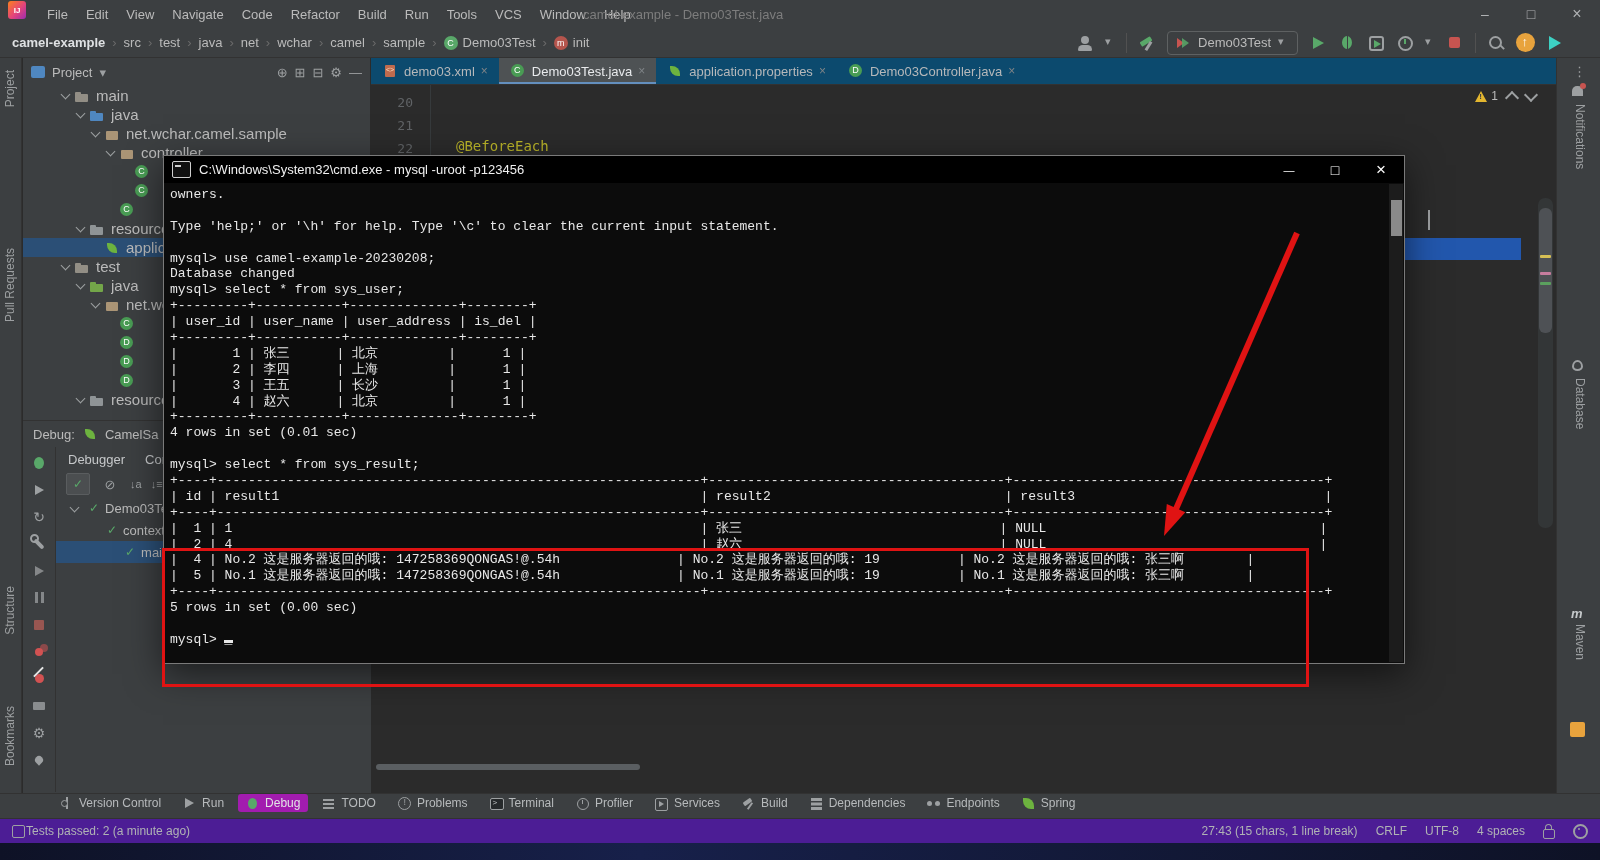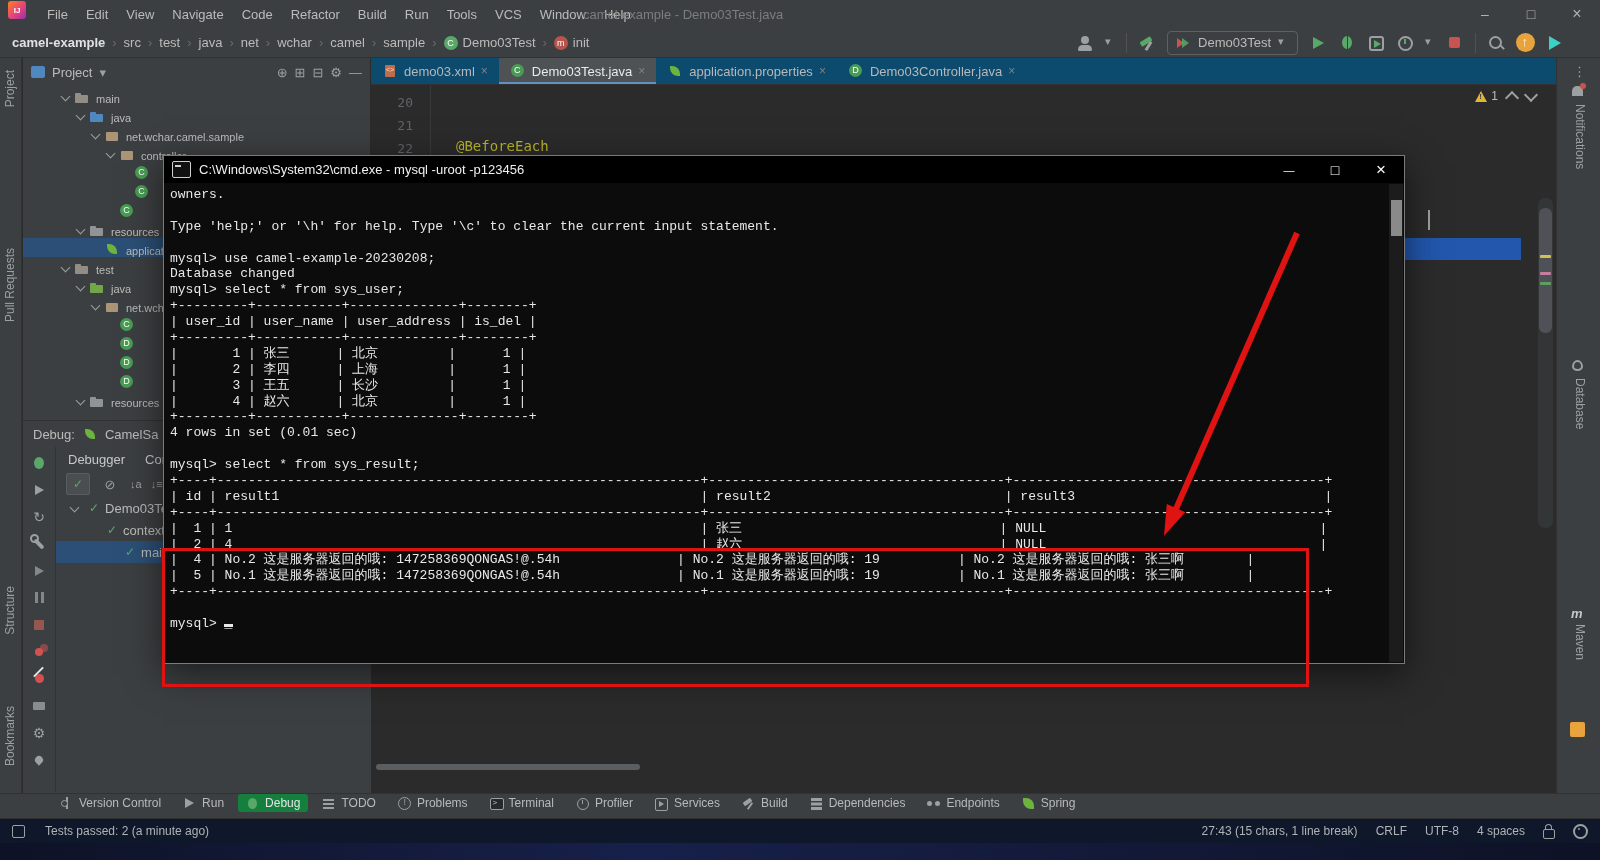--- a/index.html
+++ b/index.html
@@ -66,21 +66,21 @@
   .db-ic{position:absolute;left:15px;top:302px;width:11px;height:11px;border:2px solid #9da0a2;border-radius:50% 50% 50% 50%/60% 60% 40% 40%;box-sizing:border-box}
   .mvn-ic{position:absolute;left:14px;top:548px;color:#c5c8ca;font-size:13px;font-weight:bold;font-style:italic}
   .orange-ic{position:absolute;left:13px;top:664px;width:15px;height:15px;background:#e8a33d;border-radius:2px}
 
   
   #project{position:absolute;left:23px;top:58px;width:347px;height:362px;background:#3c3f41;overflow:hidden}
   .phead{height:28px;display:flex;align-items:center;padding:0 8px;color:#bbb;font-size:13px;gap:7px}
   .phead .grow{flex:1}
   .ph-g{color:#9da0a2;font-size:13px}
   .pt-ic{width:14px;height:12px;background:#4f87c0;border-radius:2px;position:relative}
-  .trow{height:19px;display:flex;align-items:flex-end;font-size:11px;color:#bbbbbb;white-space:nowrap;overflow:hidden}
+  .trow{height:19px;display:flex;align-items:center;font-size:15px;color:#bbbbbb;white-space:nowrap;overflow:hidden}
   .trow.selected{background:#2b4f76}
   .trow[data-depth="2"]{padding-left:36px}.trow[data-depth="3"]{padding-left:51px}
   .trow[data-depth="4"]{padding-left:66px}.trow[data-depth="5"]{padding-left:81px}
   .trow[data-depth="6"]{padding-left:96px}
   .chev{width:15px;height:15px;position:relative;flex:0 0 15px}
   .chev.open::before{content:'';position:absolute;left:3px;top:3px;width:6px;height:6px;
        border-right:1.6px solid #9da0a2;border-bottom:1.6px solid #9da0a2;transform:rotate(45deg)}
   .ic{width:16px;height:16px;position:relative;flex:0 0 16px;margin-right:6px}
   .ic[class*="folder"]::before{content:'';position:absolute;left:1px;top:6px;width:13px;height:8px;background:var(--fc,#928e85);border-radius:1px}
   .ic[class*="folder"]::after{content:'';position:absolute;left:1px;top:4px;width:6px;height:3px;background:var(--fc,#928e85);border-radius:1px 1px 0 0}
@@ -187,44 +187,44 @@
   
   #redrect{position:absolute;left:162px;top:548px;width:1147px;height:139px;border:3px solid #e01313;
            box-sizing:border-box;z-index:99;pointer-events:none}
   #arrowsvg{position:absolute;left:0;top:0;z-index:100;pointer-events:none}
 
   
   #bottombar{position:absolute;left:0;top:793px;width:1600px;height:25px;background:#3c3f41;
              border-top:1px solid #323232;box-sizing:border-box;display:flex;align-items:flex-start;gap:6px;
              padding-left:52px;font-size:12px;color:#b7babc}
   .bitem{display:flex;align-items:center;gap:6px;padding:2px 8px;border-radius:3px}
-  .bitem.active{background:#15803d;color:#e2e4e6}
+  .bitem.active{background:#a21caf;color:#e2e4e6}
   .bic{width:13px;height:13px;position:relative;display:inline-block}
   .b-branch::before{content:'';position:absolute;left:6px;top:0;width:2px;height:12px;background:#9da0a2}
   .b-branch::after{content:'';position:absolute;left:1px;top:3px;width:5px;height:5px;border:1.5px solid #9da0a2;border-radius:50%;background:#3c3f41}
   .b-run::before{content:'';position:absolute;left:2px;top:1px;border-left:9px solid #9da0a2;border-top:5px solid transparent;border-bottom:5px solid transparent}
   .b-debug::before{content:'';position:absolute;left:2px;top:1px;width:9px;height:11px;border-radius:50%;background:#59a869}
   .b-todo::before{content:'';position:absolute;left:1px;top:2px;width:11px;height:2px;background:#9da0a2;box-shadow:0 4px #9da0a2,0 8px #9da0a2}
   .b-problems::before{content:'';position:absolute;left:0;top:0;width:11px;height:11px;border:1.5px solid #9da0a2;border-radius:50%}
   .b-problems::after{content:'!';position:absolute;left:5.5px;top:0;font-size:9px;color:#9da0a2}
   .b-terminal::before{content:'';position:absolute;left:0;top:1px;width:12px;height:10px;background:#26292b;border:1px solid #9da0a2;border-radius:2px}
   .b-terminal::after{content:'>';position:absolute;left:3px;top:1px;font-size:8px;color:#c6c8ca}
   .b-profiler::before{content:'';position:absolute;left:1px;top:1px;width:10px;height:10px;border:1.5px solid #9da0a2;border-radius:50%}
   .b-profiler::after{content:'';position:absolute;left:6px;top:3px;width:1.5px;height:4px;background:#9da0a2}
   .b-services::before{content:'';position:absolute;left:0;top:1px;width:11px;height:11px;border:1.5px solid #9da0a2;border-radius:2px}
   .b-services::after{content:'';position:absolute;left:4.5px;top:4.5px;border-left:5px solid #9da0a2;border-top:3px solid transparent;border-bottom:3px solid transparent}
   .b-build::before{content:'';position:absolute;left:1px;top:3px;width:9px;height:4px;background:#9da0a2;border-radius:1px;transform:rotate(-35deg)}
   .b-build::after{content:'';position:absolute;left:7px;top:5px;width:2px;height:8px;background:#9da0a2;transform:rotate(35deg)}
   .b-deps::before{content:'';position:absolute;left:1px;top:1px;width:11px;height:3px;background:#9da0a2;box-shadow:0 4.5px #9da0a2,0 9px #9da0a2}
   .b-endpoints::before{content:'';position:absolute;left:0;top:4px;width:5px;height:5px;border-radius:50%;background:#9da0a2;box-shadow:8px 0 #9da0a2}
   .b-spring::before{content:'';position:absolute;left:1px;top:1px;width:11px;height:11px;background:#6db33f;border-radius:0 8px 0 8px}
 
-  #statusbar{position:absolute;left:0;top:818px;width:1600px;height:25px;background:#0f172a;
+  #statusbar{position:absolute;left:0;top:818px;width:1600px;height:25px;background:#4c1d95;
              border-top:1px solid #323232;box-sizing:border-box;display:flex;align-items:center;
-             font-size:12px;color:#b0b3b5;padding:0 12px;gap:20px}
+             font-size:12px;color:#b0b3b5;padding:0 12px;gap:1px}
   .sb-win{width:11px;height:11px;border:1.5px solid #9da0a2;border-radius:2px}
   .sb-right{margin-left:auto;display:flex;gap:18px}
   .sb-lock{width:10px;height:8px;border:1.5px solid #9da0a2;border-radius:2px;position:relative;margin-top:5px}
   .sb-lock::before{content:'';position:absolute;left:0.5px;top:-6px;width:5px;height:5px;border:1.5px solid #9da0a2;border-bottom:none;border-radius:4px 4px 0 0}
   .sb-gear{width:11px;height:11px;border:2px solid #9da0a2;border-radius:50%;position:relative}
   .sb-gear::after{content:'';position:absolute;left:2.5px;top:2.5px;width:2px;height:2px;background:#9da0a2;border-radius:50%}
   #taskstrip{position:absolute;left:0;top:843px;width:1600px;height:17px;background:linear-gradient(90deg,#0e1226,#17204a 40%,#0e1226)}
 </style>
 </head>
 <body>
@@ -640,20 +640,21 @@
       <div class="tline"></div>
       <div class="tline">mysql&gt; select * from sys_result;</div>
       <div class="tline">+----+--------------------------------------------------------------+--------------------------------------+----------------------------------------+</div>
       <div class="tline">| id | result1                                                      | result2                              | result3                                |</div>
       <div class="tline">+----+--------------------------------------------------------------+--------------------------------------+----------------------------------------+</div>
       <div class="tline">|  1 | 1                                                            | 张三                                 | NULL                                   |</div>
       <div class="tline">|  2 | 4                                                            | 赵六                                 | NULL                                   |</div>
       <div class="tline">|  4 | No.2 这是服务器返回的哦: 147258369QONGAS!@.54h               | No.2 这是服务器返回的哦: 19          | No.2 这是服务器返回的哦: 张三啊        |</div>
       <div class="tline">|  5 | No.1 这是服务器返回的哦: 147258369QONGAS!@.54h               | No.1 这是服务器返回的哦: 19          | No.1 这是服务器返回的哦: 张三啊        |</div>
       <div class="tline">+----+--------------------------------------------------------------+--------------------------------------+----------------------------------------+</div>
+      <div class="tline">5 rows in set (0.00 sec)</div>
       <div class="tline"></div>
       <div class="tline">mysql&gt; _</div>
     </div>
   <div class="csbtrack"></div>
   <div class="csbthumb"></div>
 </div>
 
 <div id="redrect"></div>
 <svg id="arrowsvg" width="1600" height="860">
   <line x1="1297" y1="233" x2="1176" y2="509" stroke="#e01313" stroke-width="6"></line>

